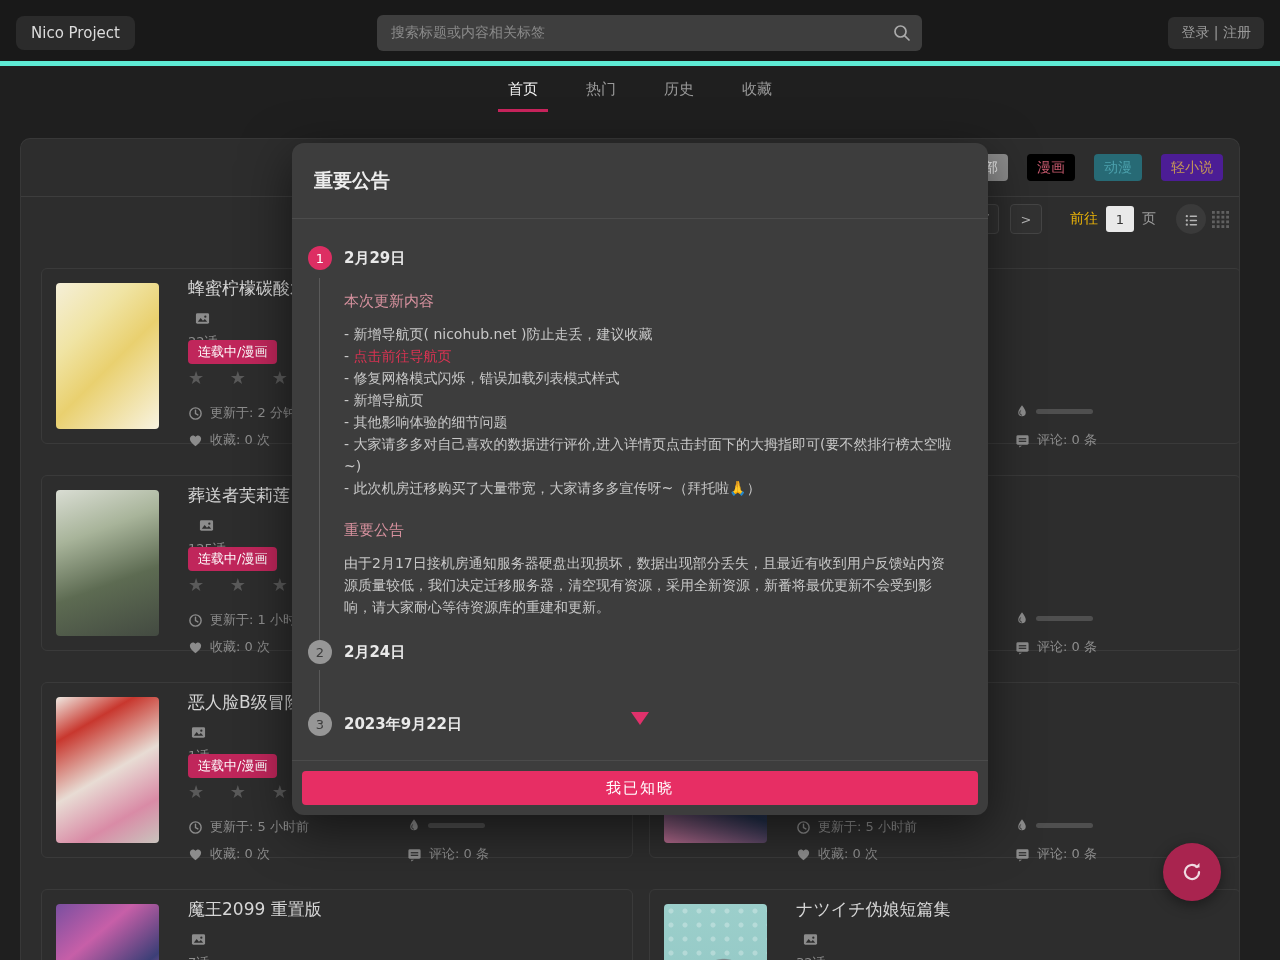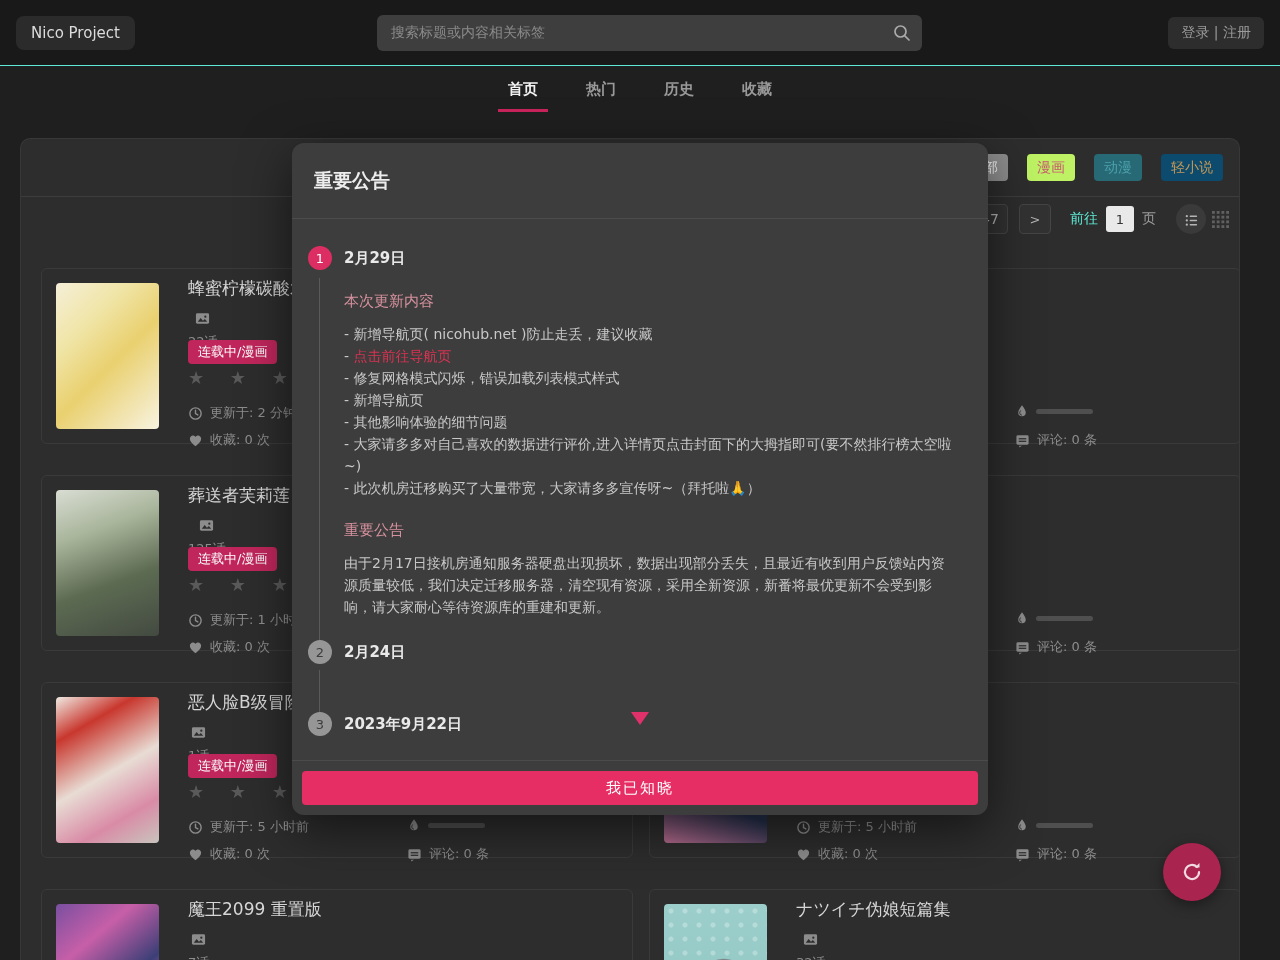--- a/index.html
+++ b/index.html
@@ -4,58 +4,58 @@
 <style>
   * { box-sizing: border-box; }
   html,body { margin:0; padding:0; }
   body {
     width:1280px; height:960px; overflow:hidden; position:relative;
     background:#1f1f1f; color:#cccccc;
     font-family:"DejaVu Sans","Liberation Sans",sans-serif;
   }
   
   .navbar { position:absolute; top:0; left:0; width:1280px; height:66px;
-    background:#191919; border-bottom:1px solid #5eead4; z-index:5; }
+    background:#191919; border-bottom:5px solid #5eead4; z-index:5; }
   .brand { position:absolute; left:16px; top:16px; height:34px; padding:0 15px;
     background:#2b2b2b; border-radius:8px; display:flex; align-items:center;
     color:#dcdcdc; font-size:15px; cursor:pointer; }
   .searchbox { position:absolute; left:377px; top:15px; width:545px; height:36px;
     background:#3e3e3e; border-radius:6px; }
   .searchbox input { width:100%; height:100%; background:transparent; border:none; outline:none;
     color:#dddddd; font-size:14px; padding:0 42px 0 14px; font-family:Liberation Mono, monospace; }
   .searchbox input::placeholder { color:#8a8a8a; }
   .search-icon { position:absolute; right:10px; top:8px; width:20px; height:20px; }
   .auth { position:absolute; right:16px; top:17px; height:32px; padding:0 13px;
     background:#2d2d2d; border-radius:6px; display:flex; align-items:center;
     color:#9b9b9b; font-size:14px; cursor:pointer; }
   
   .tabs { position:absolute; top:66px; left:0; width:1280px; height:46px;
     display:flex; justify-content:center; gap:28px; z-index:5; }
   .tab { color:#999999; font-size:15px; display:flex; align-items:center; padding:3px 10px 0 10px;
-    border-bottom:3px solid transparent; cursor:pointer;font-weight:bold; }
+    border-bottom:3px solid transparent; cursor:pointer; }
   .tab.active { color:#f2f2f2; border-bottom-color:#c9245d; }
   
   .panel { position:absolute; left:20px; top:138px; width:1220px; height:822px;
     background:#2d2d2d; border:1px solid #383838; border-bottom:none;
     border-radius:10px 10px 0 0; overflow:hidden; }
   .panel-header { position:absolute; top:0; left:0; right:0; height:58px;
     border-bottom:1px solid #3d3d3d; }
   .filters { position:absolute; right:16px; top:15px; display:flex; gap:19px; }
   .chip { height:27px; padding:0 10px; border-radius:4px; font-size:14px;
     display:flex; align-items:center; cursor:pointer; }
   .chip-all   { background:#8d8d8d; color:#f2f2f2; }
-  .chip-manga { background:#bef264; color:#c75a6e;font-family:Liberation Mono, monospace; }
+  .chip-manga { background:#000000; color:#c75a6e;font-family:Liberation Mono, monospace; }
   .chip-anime { background:#276a75; color:#4ba0ac; }
-  .chip-novel { background:#0c4a6e; color:#c89a55; }
+  .chip-novel { background:#4c1d95; color:#c89a55; }
   .toolbar { position:absolute; top:64px; right:10px; height:32px; display:flex; align-items:center; }
   .pgbtn { min-width:36px; height:30px; background:#323232; border:1px solid #454545;
     border-radius:4px; color:#b3b3b3; font-size:14px; display:flex; align-items:center;
     justify-content:center; cursor:pointer; }
   .pgbtn.next { min-width:32px; margin-left:11px; font-size:13px; }
-  .goto-label { color:#5eead4; font-size:14px; margin-left:19px; }
+  .goto-label { color:#eab308; font-size:14px; margin-left:28px; }
   .page-input { width:28px; height:26px; margin-left:8px; background:#e9e9e9; border:none;
     border-radius:3px; text-align:center; color:#333; font-size:13px; font-family:inherit; }
   .page-unit { color:#9c9c9c; font-size:14px; margin-left:8px; }
   .view-circle { width:30px; height:30px; margin-left:20px; border-radius:50%;
     background:#3a3a3a; display:flex; align-items:center; justify-content:center; cursor:pointer; }
   .grid-icon { margin-left:6px; cursor:pointer; display:flex; }
   
   .card { position:absolute; width:592px; height:176px; background:#2d2d2d;
     border:1px solid #3a3a3a; border-radius:6px; cursor:pointer; }
   .cover { position:absolute; left:14px; top:14px; width:103px; height:146px; border-radius:4px; }

